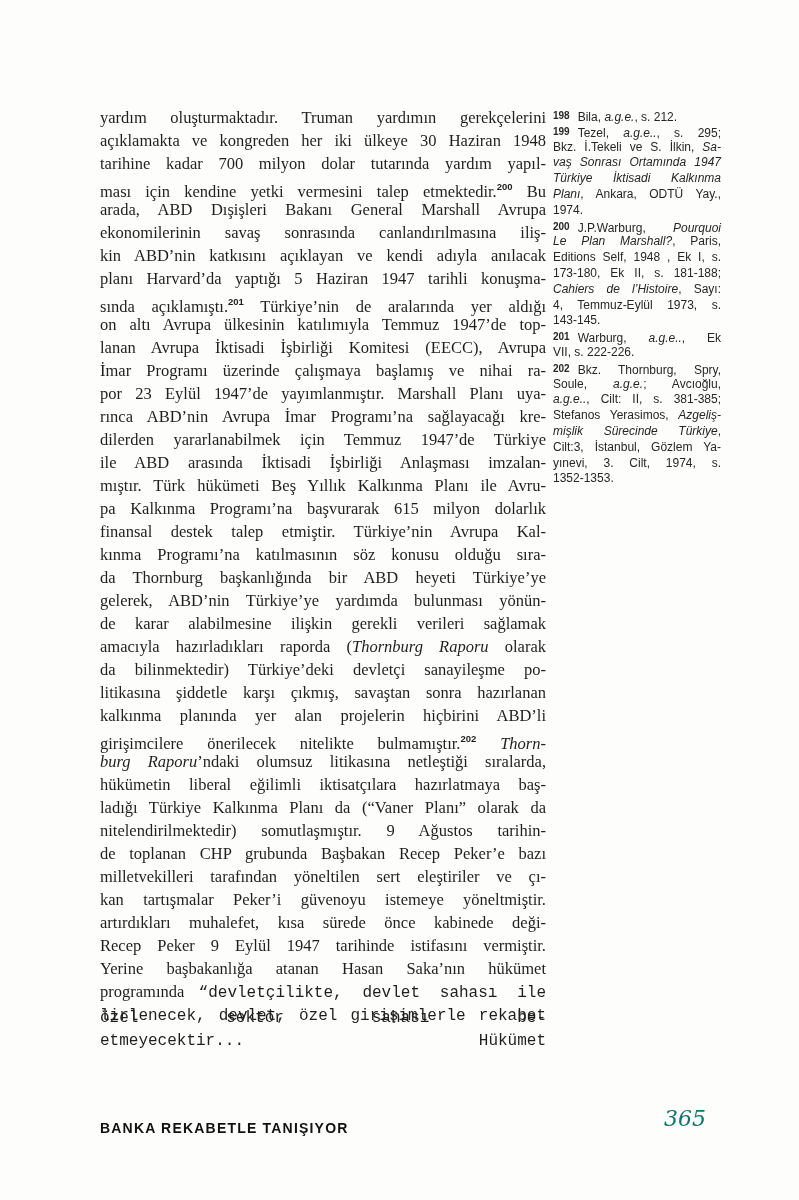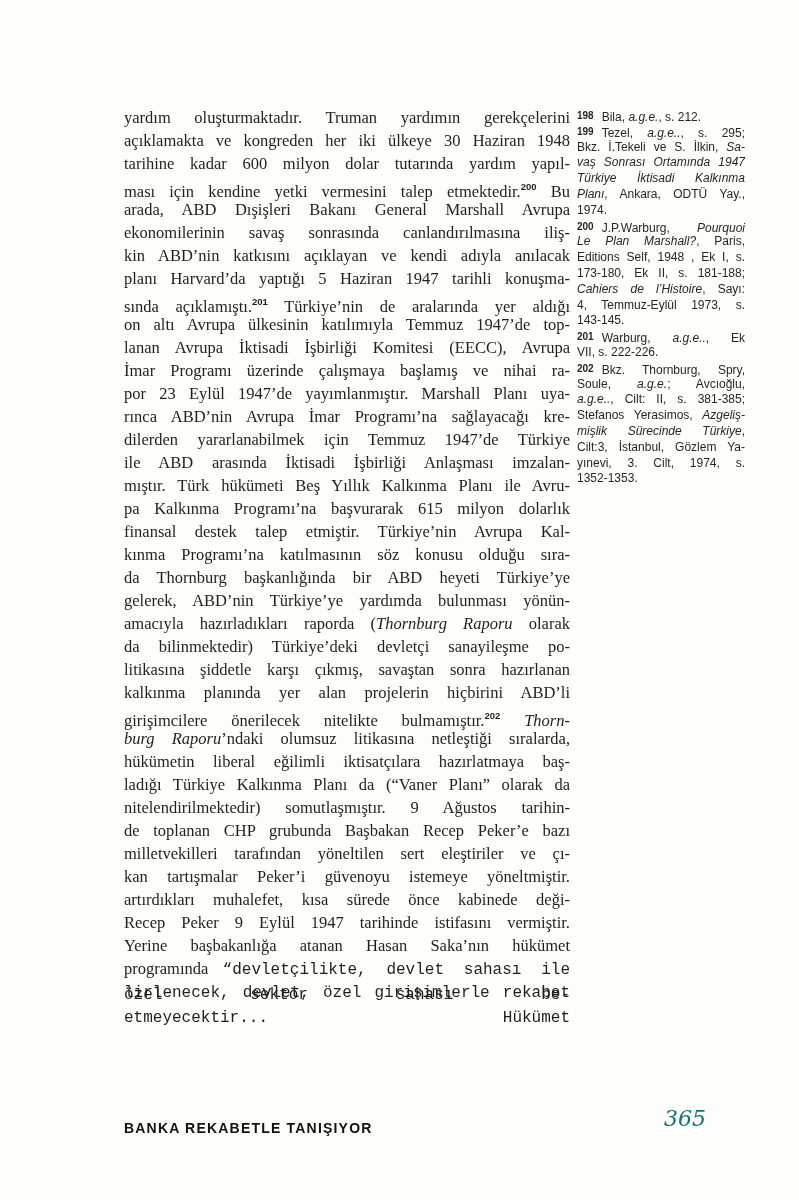--- a/index.html
+++ b/index.html
@@ -1,20 +1,20 @@
 <!DOCTYPE html>
 <html><head>
 <meta charset="utf-8">
 <style>
   html,body{margin:0;padding:0;}
   body{
     width:799px;height:1200px;position:relative;
     background:#fdfdfc;color:#1c1c1c;overflow:hidden;
   }
-  .page{position:absolute;inset:0;margin-left:24px;}
+  .page{position:absolute;inset:0;}
   
   .main-col{
     position:absolute;left:100px;top:106px;width:446px;
     font-family:"Liberation Serif",serif;
     font-size:16.5px;line-height:23px;color:#1f1f1f;
   }
   .tline{
     text-align:justify;text-align-last:justify;text-justify:inter-word;
     white-space:normal;height:23px;overflow:visible;
   }
@@ -49,40 +49,41 @@
   }
 </style>
 </head>
 <body>
 
 <div class="page">
 
   <div class="main-col">
       <div class="tline"><span>yardım oluşturmaktadır. Truman yardımın gerekçelerini</span></div>
       <div class="tline"><span>açıklamakta ve kongreden her iki ülkeye 30 Haziran 1948</span></div>
-      <div class="tline"><span>tarihine kadar 600 milyon dolar tutarında yardım yapıl-</span></div>
+      <div class="tline"><span>tarihine kadar 700 milyon dolar tutarında yardım yapıl-</span></div>
       <div class="tline"><span>ması için kendine yetki vermesini talep etmektedir.</span><span class="sup">200</span><span> Bu</span></div>
       <div class="tline"><span>arada, ABD Dışişleri Bakanı General Marshall Avrupa</span></div>
       <div class="tline"><span>ekonomilerinin savaş sonrasında canlandırılmasına iliş-</span></div>
       <div class="tline"><span>kin ABD’nin katkısını açıklayan ve kendi adıyla anılacak</span></div>
       <div class="tline"><span>planı Harvard’da yaptığı 5 Haziran 1947 tarihli konuşma-</span></div>
       <div class="tline"><span>sında açıklamıştı.</span><span class="sup">201</span><span> Türkiye’nin de aralarında yer aldığı</span></div>
       <div class="tline"><span>on altı Avrupa ülkesinin katılımıyla Temmuz 1947’de top-</span></div>
       <div class="tline"><span>lanan Avrupa İktisadi İşbirliği Komitesi (EECC), Avrupa</span></div>
       <div class="tline"><span>İmar Programı üzerinde çalışmaya başlamış ve nihai ra-</span></div>
       <div class="tline"><span>por 23 Eylül 1947’de yayımlanmıştır. Marshall Planı uya-</span></div>
       <div class="tline"><span>rınca ABD’nin Avrupa İmar Programı’na sağlayacağı kre-</span></div>
       <div class="tline"><span>dilerden yararlanabilmek için Temmuz 1947’de Türkiye</span></div>
       <div class="tline"><span>ile ABD arasında İktisadi İşbirliği Anlaşması imzalan-</span></div>
       <div class="tline"><span>mıştır. Türk hükümeti Beş Yıllık Kalkınma Planı ile Avru-</span></div>
       <div class="tline"><span>pa Kalkınma Programı’na başvurarak 615 milyon dolarlık</span></div>
       <div class="tline"><span>finansal destek talep etmiştir. Türkiye’nin Avrupa Kal-</span></div>
       <div class="tline"><span>kınma Programı’na katılmasının söz konusu olduğu sıra-</span></div>
       <div class="tline"><span>da Thornburg başkanlığında bir ABD heyeti Türkiye’ye</span></div>
       <div class="tline"><span>gelerek, ABD’nin Türkiye’ye yardımda bulunması yönün-</span></div>
+      <div class="tline"><span>de karar alabilmesine ilişkin gerekli verileri sağlamak</span></div>
       <div class="tline"><span>amacıyla hazırladıkları raporda (</span><span class="i">Thornburg Raporu</span><span> olarak</span></div>
       <div class="tline"><span>da bilinmektedir) Türkiye’deki devletçi sanayileşme po-</span></div>
       <div class="tline"><span>litikasına şiddetle karşı çıkmış, savaştan sonra hazırlanan</span></div>
       <div class="tline"><span>kalkınma planında yer alan projelerin hiçbirini ABD’li</span></div>
       <div class="tline"><span>girişimcilere önerilecek nitelikte bulmamıştır.</span><span class="sup">202</span><span> </span><span class="i">Thorn-</span></div>
       <div class="tline"><span class="i">burg Raporu</span><span>’ndaki olumsuz litikasına netleştiği sıralarda,</span></div>
       <div class="tline"><span>hükümetin liberal eğilimli iktisatçılara hazırlatmaya baş-</span></div>
       <div class="tline"><span>ladığı Türkiye Kalkınma Planı da (“Vaner Planı” olarak da</span></div>
       <div class="tline"><span>nitelendirilmektedir) somutlaşmıştır. 9 Ağustos tarihin-</span></div>
       <div class="tline"><span>de toplanan CHP grubunda Başbakan Recep Peker’e bazı</span></div>

